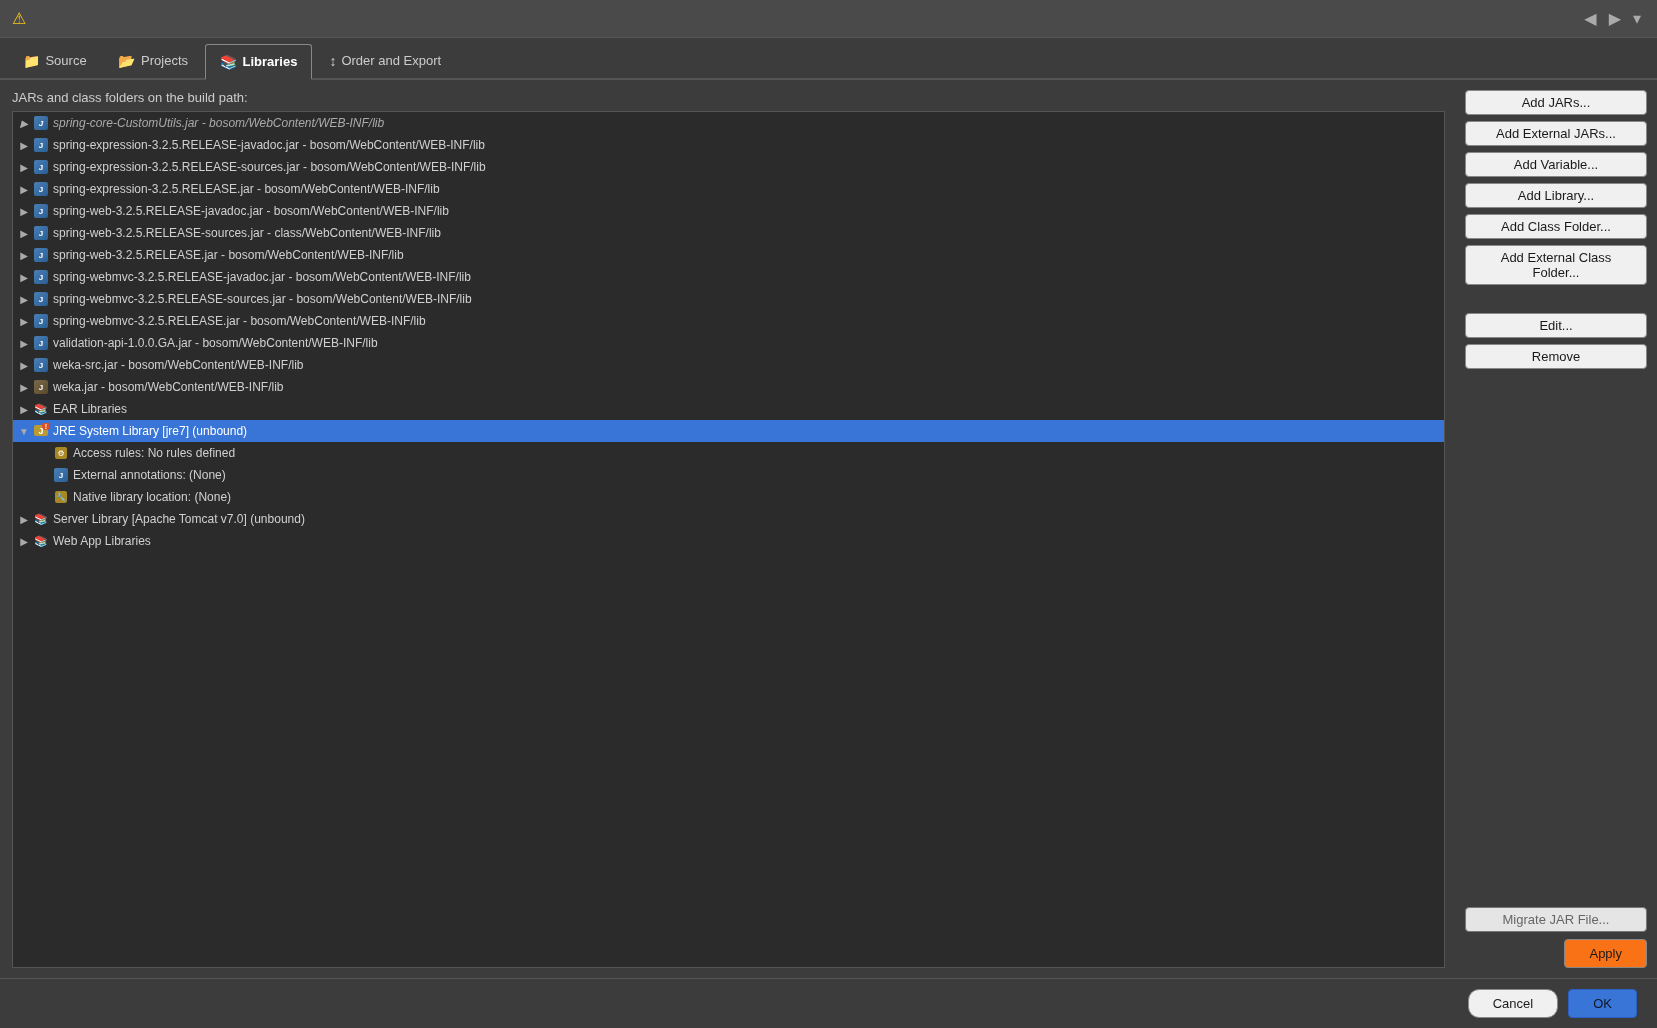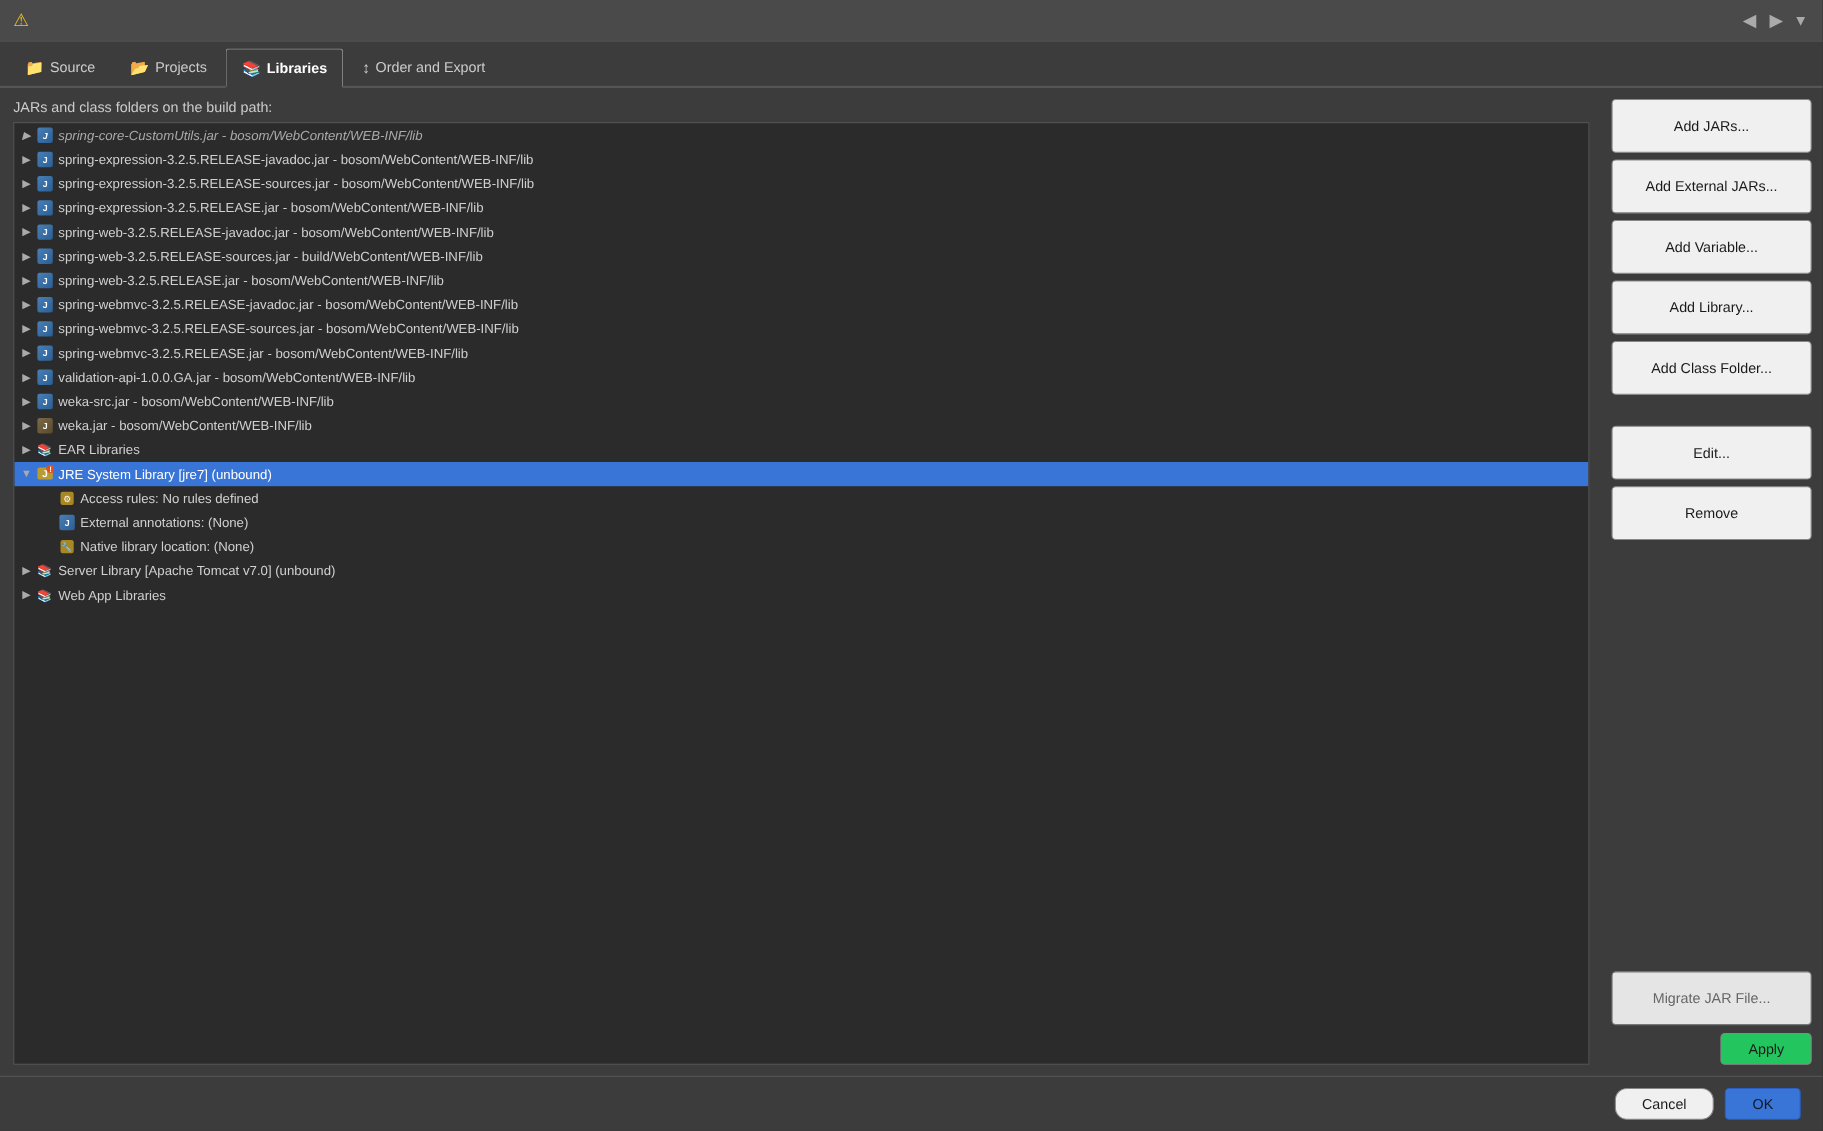--- a/index.html
+++ b/index.html
@@ -168,21 +168,21 @@
     .right-panel {
       width: 200px;
       padding: 10px 10px 10px 8px;
       display: flex;
       flex-direction: column;
       gap: 6px;
       flex-shrink: 0;
     }
     .action-btn {
       width: 100%;
-      padding: 16px 10px;
+      padding: 4px 10px;
       background: #f0f0f0;
       border: 1px solid #888;
       border-radius: 4px;
       color: #1a1a1a;
       font-size: 13px;
       cursor: pointer;
       text-align: center;
     }
     .action-btn.disabled {
       background: #e5e5e5;
@@ -217,21 +217,21 @@
       color: #1a1a1a;
       border-radius: 11px;
     }
     .bottom-btn.ok {
       background: #3875d7;
       color: #0f172a;
       border-color: #2a5fc5;
     }
     .apply-btn {
       padding: 6px 24px;
-      background: #22c55e;
+      background: #f97316;
       border: 1px solid #888;
       border-radius: 4px;
       font-size: 13px;
       cursor: pointer;
       color: #1a1a1a;
     }
 
     
     .tree-container::-webkit-scrollbar { width: 8px; }
     .tree-container::-webkit-scrollbar-track { background: #2b2b2b; }
@@ -312,21 +312,21 @@
             <span class="icon-jar">J</span>
           </span>
         <span>spring-web-3.2.5.RELEASE-javadoc.jar - bosom/WebContent/WEB-INF/lib</span>
       </div>
 
       <div class="tree-item level1">
         <span class="tree-toggle">▶</span>
         <span class="tree-icon">
             <span class="icon-jar">J</span>
           </span>
-        <span>spring-web-3.2.5.RELEASE-sources.jar - build/WebContent/WEB-INF/lib</span>
+        <span>spring-web-3.2.5.RELEASE-sources.jar - class/WebContent/WEB-INF/lib</span>
       </div>
 
       <div class="tree-item level1">
         <span class="tree-toggle">▶</span>
         <span class="tree-icon">
             <span class="icon-jar">J</span>
           </span>
         <span>spring-web-3.2.5.RELEASE.jar - bosom/WebContent/WEB-INF/lib</span>
       </div>
 
@@ -441,20 +441,21 @@
 
     </div>
   </div>
 
   <div class="right-panel">
     <button class="action-btn">Add JARs...</button>
     <button class="action-btn">Add External JARs...</button>
     <button class="action-btn">Add Variable...</button>
     <button class="action-btn">Add Library...</button>
     <button class="action-btn">Add Class Folder...</button>
+    <button class="action-btn">Add External Class Folder...</button>
     <div style="height:16px;"></div>
     <button class="action-btn">Edit...</button>
     <button class="action-btn">Remove</button>
     <div class="btn-spacer"></div>
     <button class="action-btn disabled">Migrate JAR File...</button>
     <div style="height:30px; display:flex; align-items:flex-end; justify-content:flex-end;">
       <button class="apply-btn">Apply</button>
     </div>
   </div>
 </div>

